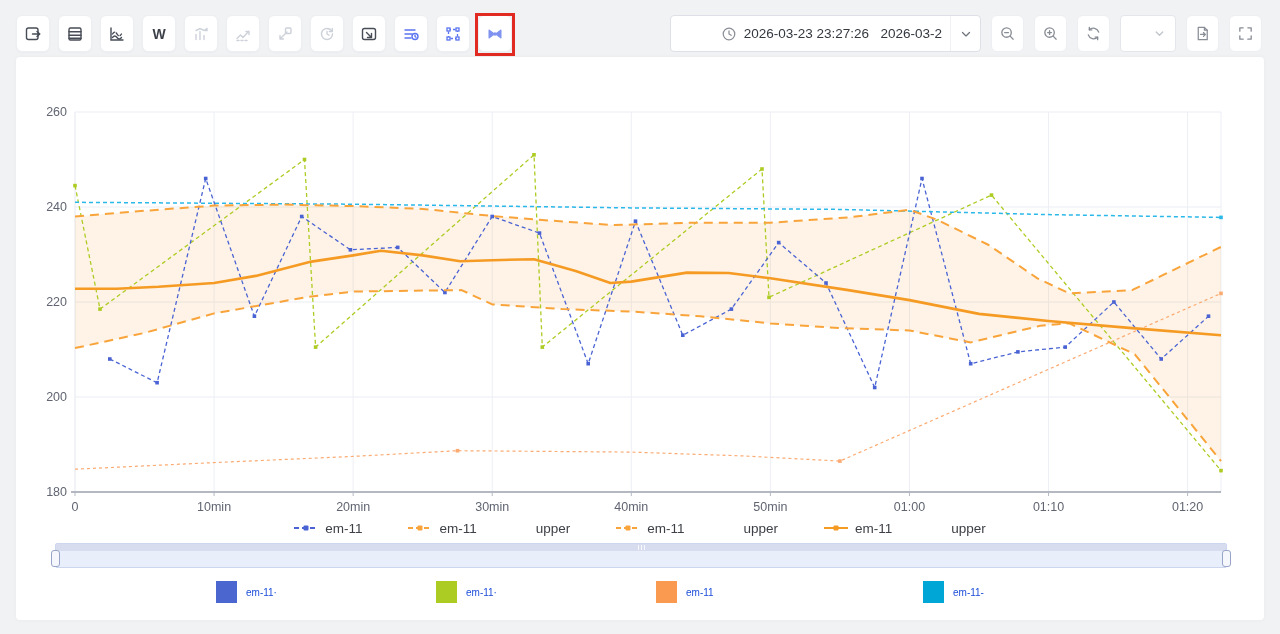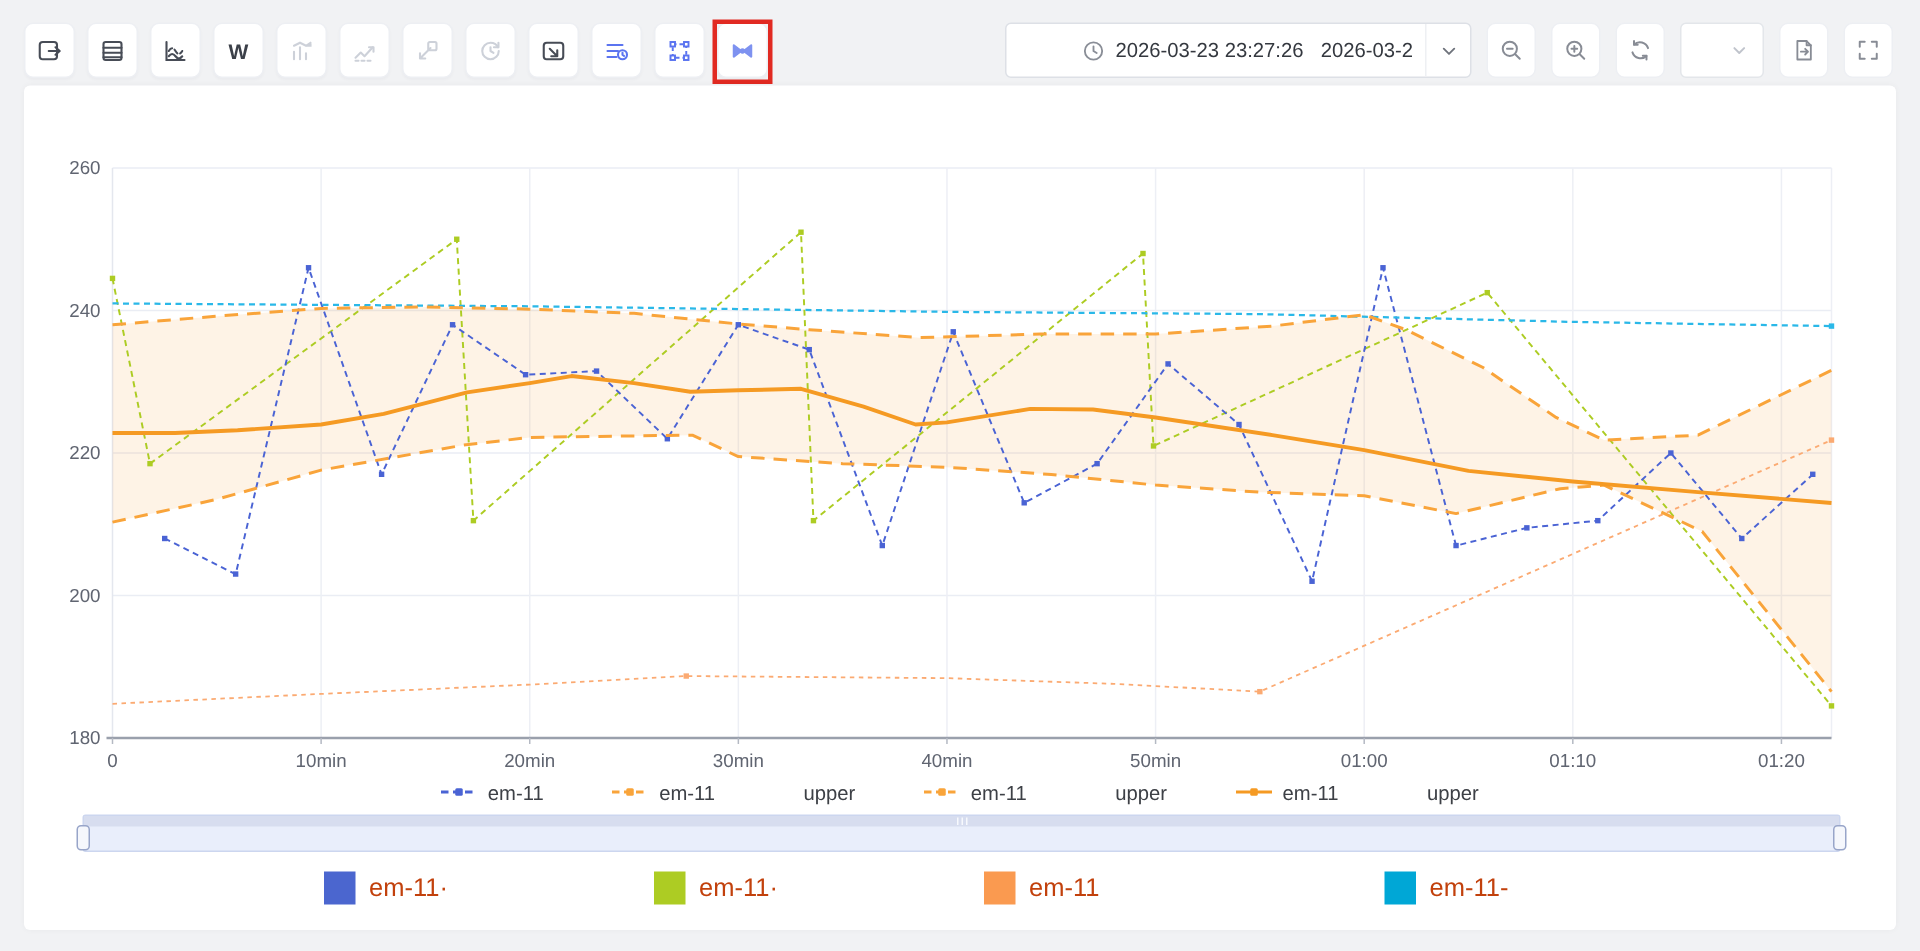--- a/index.html
+++ b/index.html
@@ -47,21 +47,21 @@
   .dz-grip { position:absolute; left:50%; top:1px; width:10px; height:5px; margin-left:-5px;
     display:flex; gap:2px; justify-content:center; }
   .dz-grip i { width:1px; height:5px; background:#f7f9fd; }
   .dz-handle { position:absolute; top:6px; width:9px; height:17px; background:#f5f7fc;
     border:1px solid #98a5c9; border-radius:3px; cursor:ew-resize; }
   .dz-handle.left { left:-5px; } .dz-handle.right { right:-5px; }
 
   .bottom-legend { position:absolute; left:0; top:524px; width:1248px; height:26px; }
   .bl-item { position:absolute; top:0; display:flex; align-items:center; cursor:pointer; }
   .bl-sq { width:21px; height:22px; margin-right:9px; }
-  .bl-label { font-size:17px; color:#c2410c; }
+  .bl-label { font-size:10px; color:#1d4ed8; }
 </style>
 </head>
 <body>
 
 <div class="toolbar">
   <div class="tb-left">
     <button class="tb-btn">
       <svg width="18" height="18" viewBox="0 0 18 18" fill="none" stroke="#474c56" stroke-width="1.4" stroke-linecap="round" stroke-linejoin="round">
         <rect x="2.5" y="3" width="11.5" height="11.5" rx="2"></rect>
           <path d="M8.5 9h7M13 6.5L15.8 9 13 11.5"></path>

